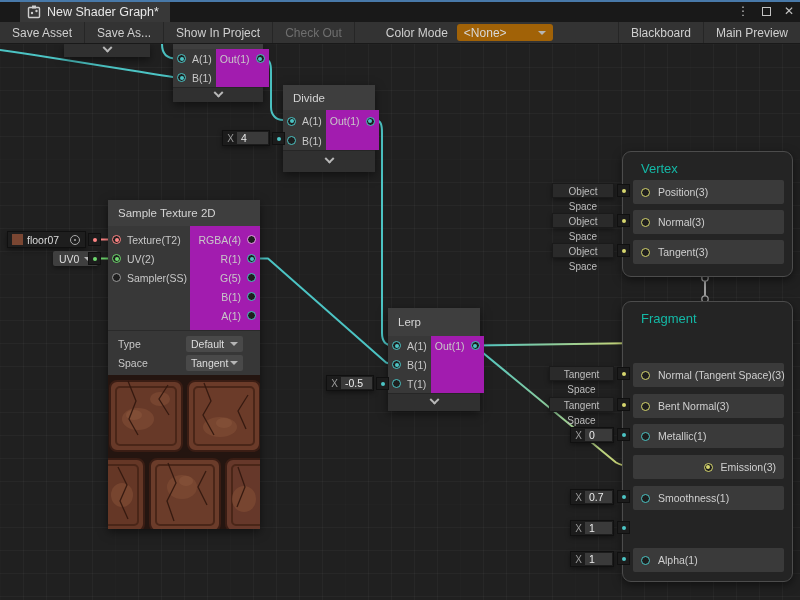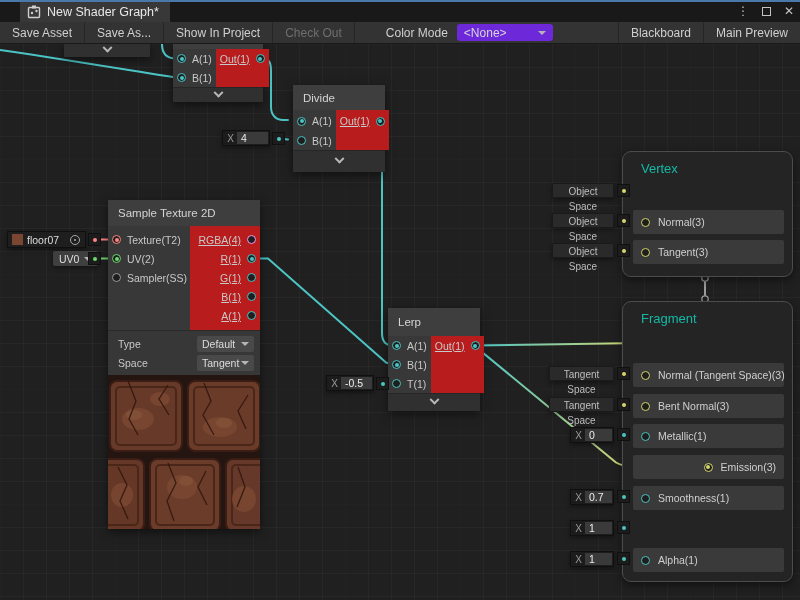--- a/index.html
+++ b/index.html
@@ -16,21 +16,21 @@
   .wc-dots { font-size:12px; line-height:1; }
   .wc-max { width:9px; height:9px; border:1.5px solid #c3c3c3; display:inline-block; }
   .wc-close { font-size:12px; line-height:1; }
 
   
   .toolbar { position:absolute; left:0; top:22px; width:800px; height:22px; background:#333333;
     border-bottom:1px solid #191919; display:flex; align-items:stretch; color:#cfcfcf; font-size:12px; z-index:4; }
   .tbtn { display:flex; align-items:center; padding:0 12px; border-right:1px solid #262626; white-space:nowrap; }
   .tbtn.disabled { color:#6f6f6f; }
   .tlabel { display:flex; align-items:center; padding:0 9px; margin-left:22px; }
-  .tool-select { width:96px; margin:2px 0; background:#6d28d9; border-radius:3px; display:flex;
+  .tool-select { width:96px; margin:2px 0; background:#a16207; border-radius:3px; display:flex;
     align-items:center; justify-content:space-between; padding:0 7px; color:#d8d8d8; }
   .caret { width:0; height:0; border-left:4px solid transparent; border-right:4px solid transparent; border-top:4px solid #b5b5b5; }
   .tgroup-right { margin-left:auto; display:flex; align-items:stretch; }
   .tbtn.bleft { border-right:none; border-left:1px solid #262626; }
 
   
   .canvas { position:absolute; left:0; top:44px; width:800px; height:556px; background-color:#202020;
     background-image:
       linear-gradient(rgba(255,255,255,.03) 1px, transparent 1px),
       linear-gradient(90deg, rgba(255,255,255,.03) 1px, transparent 1px),
@@ -39,36 +39,36 @@
     background-size:23px 23px,23px 23px,115px 115px,115px 115px; overflow:hidden; }
   .wires { position:absolute; left:0; top:0; z-index:1; }
   .wires path { fill:none; stroke-width:2; stroke-linecap:round; stroke-linejoin:round; }
 
   
   .node { position:absolute; z-index:2; background:#2c2c2c; box-shadow:0 3px 9px rgba(0,0,0,.5);
     color:#c8c8c8; font-size:10.5px; }
   .node-header { background:#3e3e3e; color:#d4d4d4; font-size:11.5px; display:flex; align-items:center; padding-left:10px; }
   .node-body { display:flex; align-items:stretch; }
   .col-in  { background:#383838; padding-top:4px; }
-  .col-out { background:#b91c1c; padding-top:4px; flex:1;text-decoration:underline; }
+  .col-out { background:#a21caf; padding-top:4px; flex:1; }
   .port-row { display:flex; align-items:center; gap:6px; height:19px; padding:0 4px; white-space:nowrap; }
   .port-row.out { justify-content:flex-end; padding-right:4px; }
   .port { width:9px; height:9px; min-width:9px; border-radius:50%; border:1.5px solid var(--c,#999);
     background:#1e1e1e; position:relative; }
   .port.connected::after { content:""; position:absolute; inset:1.5px; border-radius:50%; background:var(--c,#999); }
   .teal   { --c:#4cc4c4; } .yellow { --c:#d6d66e; } .red { --c:#ff8585; }
   .green  { --c:#6ed86e; } .pink   { --c:#ee9dee; } .grayp { --c:#9a9a9a; }
   .collapse-strip { background:#303030; border-top:1px solid #262626; display:flex; align-items:center; justify-content:center; }
   .chev { width:7px; height:7px; border-right:2px solid #b8b8b8; border-bottom:2px solid #b8b8b8;
     transform:rotate(45deg) translate(-2px,-2px); }
   .hdr-stub { height:5px; background:#3e3e3e; }
 
   
   .opts { background:#373737; border-top:1px solid #2a2a2a; padding:3px 0; }
-  .opt-row { display:flex; align-items:center; justify-content:space-between; height:19px; padding:0 6px 0 10px; }
+  .opt-row { display:flex; align-items:center; justify-content:space-between; height:19px; padding:0 17px 0 10px; }
   .mini-select { width:57px; height:16px; background:#494949; border-radius:2px; display:flex;
     align-items:center; justify-content:space-between; padding:0 5px; color:#dddddd; font-size:10.5px; }
   .preview { display:block; }
 
   
   .xwidget { position:absolute; z-index:2; height:16px; background:#1c1c1c; border:1px solid #101010;
     display:flex; align-items:center; padding:1px; box-shadow:0 2px 5px rgba(0,0,0,.4); }
   .xlabel { width:13px; text-align:center; color:#9a9a9a; font-size:10px; }
   .xval { flex:1; height:12px; line-height:12px; background:#3a3a3a; color:#ececec; font-size:10.5px; padding:0 4px; }
   .dotbox { position:absolute; z-index:2; width:13px; height:13px; background:#1c1c1c; border:1px solid #101010;
@@ -195,21 +195,21 @@
             <span>Out(1)</span>
             <span class="port teal connected"></span>
           </div>
         </div>
       </div>
       <div class="collapse-strip" style="height:15px;">
           <span class="chev"></span>
         </div>
     </div>
 
-    <div class="node" style="left:293px;top:41px;width:92px;">
+    <div class="node" style="left:283px;top:41px;width:92px;">
       <div class="node-header" style="height:25px;">
         <span>Divide</span>
       </div>
       <div class="node-body">
         <div class="col-in" style="width:55px;padding-top:1px;">
           <div class="port-row" style="height:20px;">
             <span class="port teal connected"></span>
             <span>A(1)</span>
           </div>
           <div class="port-row">
@@ -251,21 +251,21 @@
         <div class="col-out">
           <div class="port-row out">
             <span>RGBA(4)</span>
             <span class="port pink"></span>
           </div>
           <div class="port-row out">
             <span>R(1)</span>
             <span class="port teal connected"></span>
           </div>
           <div class="port-row out">
-            <span>G(1)</span>
+            <span>G(5)</span>
             <span class="port teal"></span>
           </div>
           <div class="port-row out">
             <span>B(1)</span>
             <span class="port teal"></span>
           </div>
           <div class="port-row out">
             <span>A(1)</span>
             <span class="port teal"></span>
           </div>
@@ -388,20 +388,24 @@
     <div class="xwidget" style="left:326px;top:331px;width:48px;">
       <span class="xlabel">X</span>
       <span class="xval">-0.5</span>
     </div>
     <div class="dotbox" style="left:376px;top:333px;">
         <span class="dot teal"></span>
       </div>
 
     <div class="context" style="left:622px;top:107px;width:171px;height:126px;">
       <div class="ctx-title">Vertex</div>
+      <div class="block-row" style="top:28px;">
+        <span class="port yellow"></span>
+        <span>Position(3)</span>
+      </div>
       <div class="block-row" style="top:58px;">
         <span class="port yellow"></span>
         <span>Normal(3)</span>
       </div>
       <div class="block-row" style="top:88px;">
         <span class="port yellow"></span>
         <span>Tangent(3)</span>
       </div>
     </div>
 

